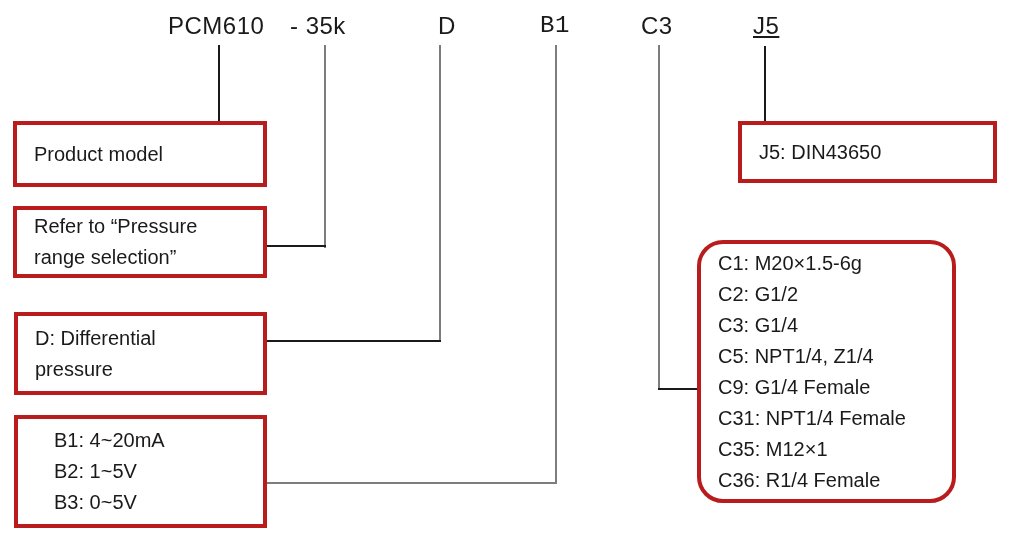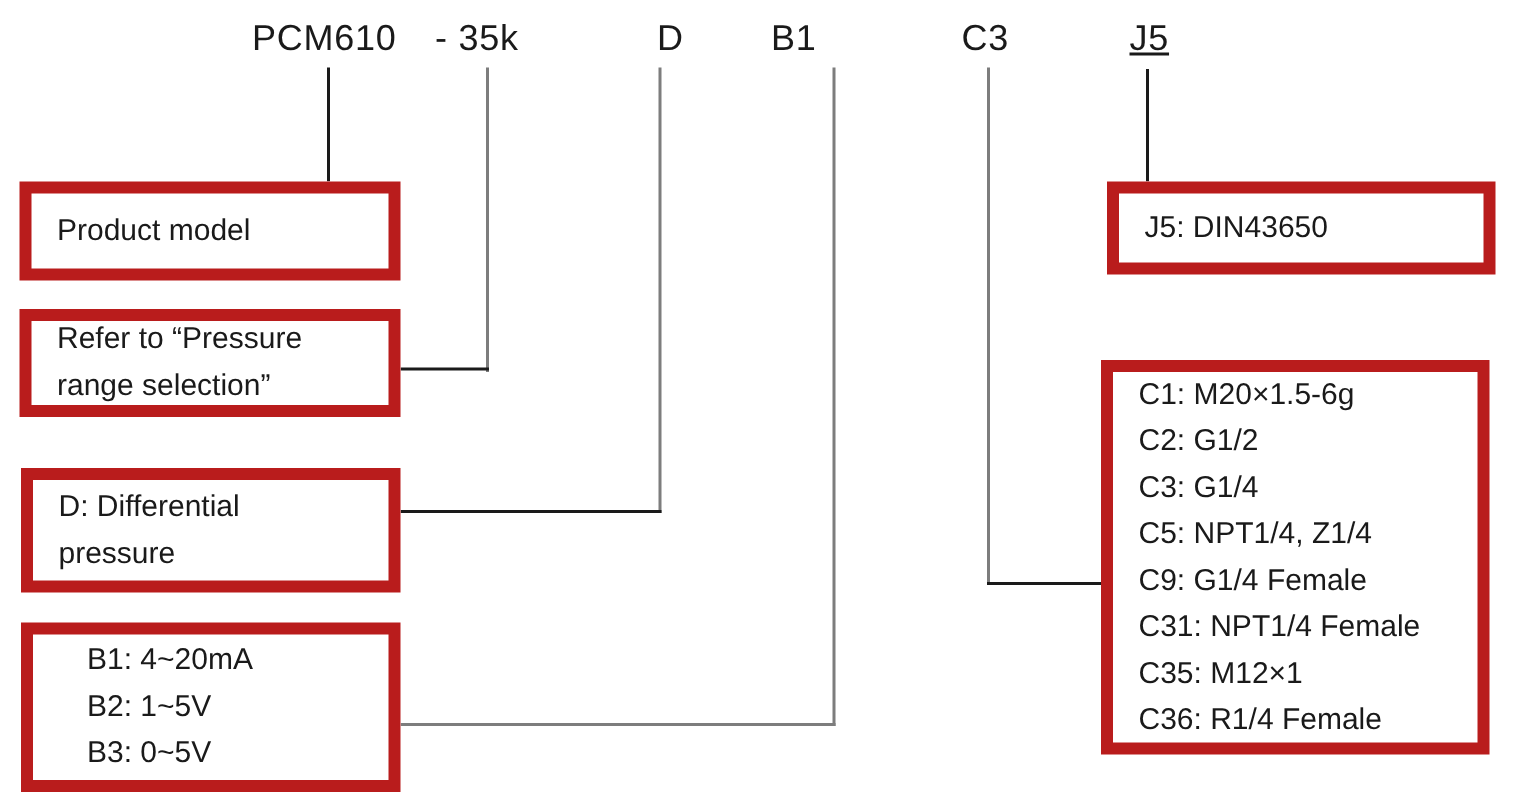--- a/index.html
+++ b/index.html
@@ -22,21 +22,21 @@
     color: #1a1a1a;
     white-space: nowrap;
   }
 
   .vline, .hline { position: absolute; }
   .dark { background: #1a1a1a; }
   .gray { background: #7d7d7d; }
 
   .box {
     position: absolute;
-    border: 8px solid #b91c1c;
+    border: 4px solid #b91c1c;
     background: #ffffff;
     display: flex;
     flex-direction: column;
     justify-content: center;
     padding-left: 17px;
     padding-right: 4px;
   }
 
   .box-line {
     font-size: 20px;
@@ -46,21 +46,21 @@
   }
 </style>
 </head>
 <body>
 
 <div class="canvas">
 
   <div class="code-label" style="left:168px;">PCM610</div>
   <div class="code-label" style="left:290px;">- 35k</div>
   <div class="code-label" style="left:438px;">D</div>
-  <div class="code-label" style="left:514px;">B1</div>
+  <div class="code-label" style="left:540px;font-family:Liberation Mono, monospace;">B1</div>
   <div class="code-label" style="left:641px;">C3</div>
   <div class="code-label" style="left:753px;text-decoration:underline;">J5</div>
 
   <div class="vline dark" style="left:218px; top:45px; width:2px; height:76px;"></div>
 
   <div class="vline gray" style="left:324px; top:45px; width:2px; height:203px;"></div>
   <div class="hline dark" style="left:267px; top:245px; width:59px; height:2px;"></div>
 
   <div class="vline gray" style="left:439px; top:45px; width:2px; height:297px;"></div>
   <div class="hline dark" style="left:267px; top:340px; width:174px; height:2px;"></div>
@@ -90,21 +90,21 @@
   <div class="box" style="left:14px; top:415px; width:253px; height:113px;padding-left:36px;">
     <div class="box-line">B1: 4~20mA</div>
     <div class="box-line">B2: 1~5V</div>
     <div class="box-line">B3: 0~5V</div>
   </div>
 
   <div class="box" style="left:738px; top:121px; width:259px; height:62px;justify-content:center;">
     <div class="box-line">J5: DIN43650</div>
   </div>
 
-  <div class="box" style="left:734px; top:240px; width:259px; height:263px;">
+  <div class="box" style="left:697px; top:240px; width:259px; height:263px;border-radius:26px;">
     <div class="box-line">C1: M20×1.5-6g</div>
     <div class="box-line">C2: G1/2</div>
     <div class="box-line">C3: G1/4</div>
     <div class="box-line">C5: NPT1/4, Z1/4</div>
     <div class="box-line">C9: G1/4 Female</div>
     <div class="box-line">C31: NPT1/4 Female</div>
     <div class="box-line">C35: M12×1</div>
     <div class="box-line">C36: R1/4 Female</div>
   </div>
 

